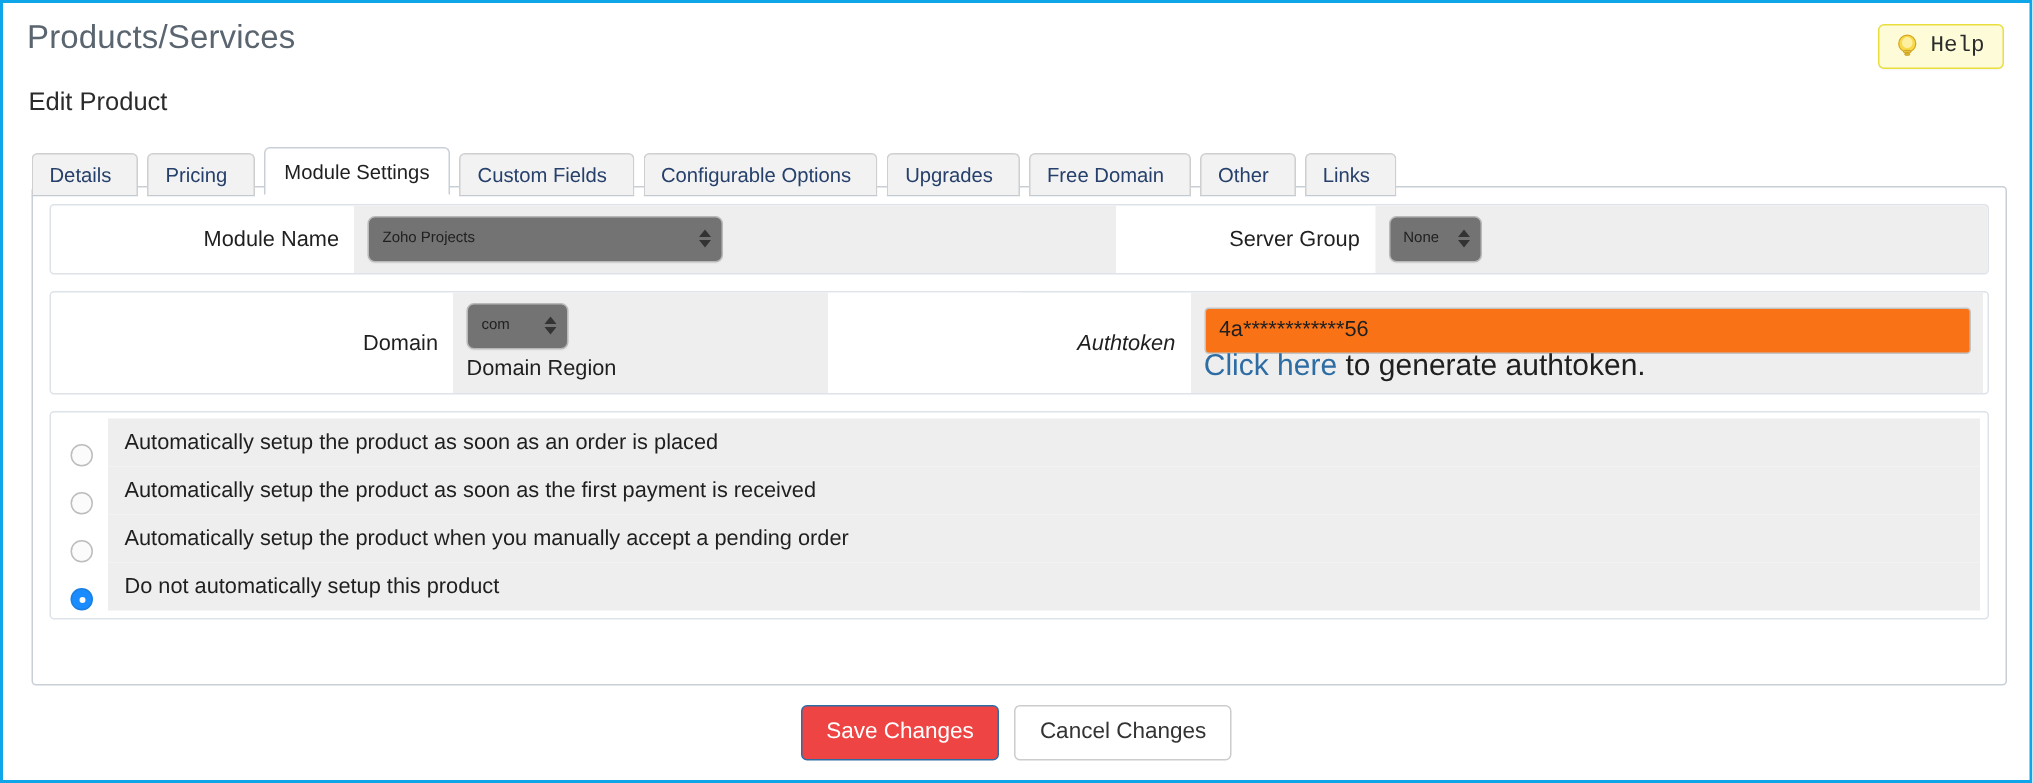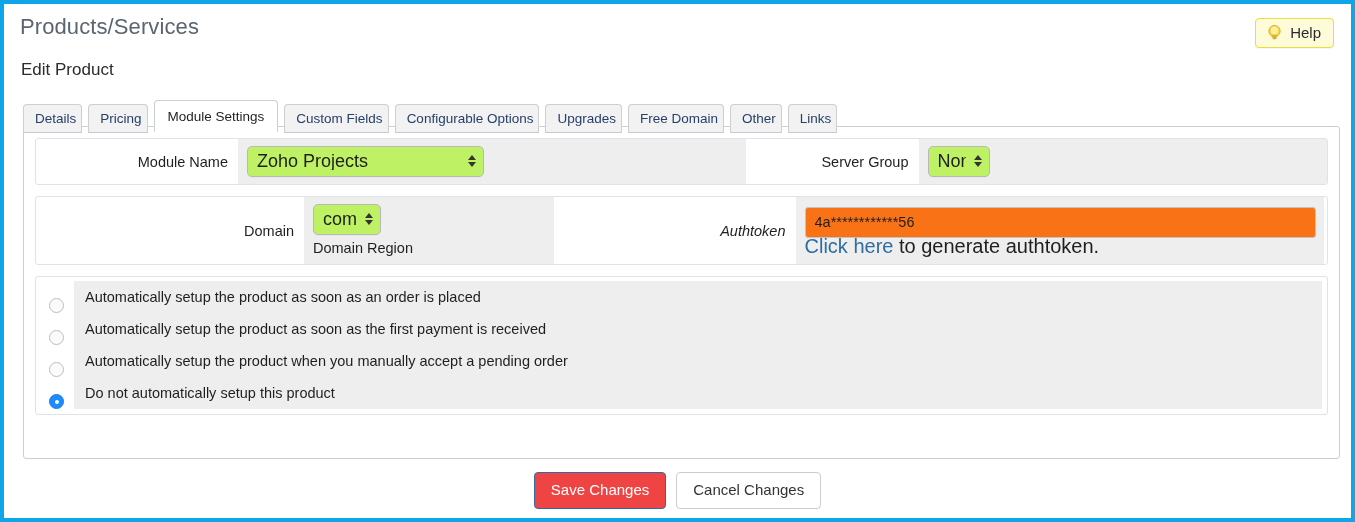--- a/index.html
+++ b/index.html
@@ -10,21 +10,21 @@
   body {
     width: 1355px; height: 522px;
     font-family: "Liberation Sans", sans-serif;
     color: #333333;
     overflow: hidden;
   }
   .page {
     position: relative;
     width: 1355px; height: 522px;
     background: #ffffff;
-    border: 4px solid #0ea5e9;
+    border: 2px solid #0ea5e9;
     padding: 0;
   }
 
   
   .page-title {
     position: absolute;
     left: 16px; top: 10px;
     font-size: 22px;
     font-weight: 400;
     color: #5a6570;
@@ -44,20 +44,21 @@
     box-shadow: 0 1px 0 rgba(0,0,0,0.03);
   }
   .help-button .bulb {
     width: 17px; height: 17px;
     display: block;
     flex: 0 0 auto;
   }
   .help-button .help-label {
     font-size: 15px;
     color: #2b2b2b;
+    font-family: Liberation Mono, monospace;
   }
 
   .subtitle {
     position: absolute;
     left: 17px; top: 56px;
     font-size: 17px;
     color: #2b2b2b;
   }
 
   
@@ -67,21 +68,21 @@
     display: flex;
     align-items: flex-end;
     gap: 6px;
     z-index: 3;
   }
   .tab {
     background: #f2f2f2;
     border: 1px solid #cfcfcf;
     border-bottom: 1px solid #c2c9d1;
     border-radius: 4px 4px 0 0;
-    padding: 5px 5px 5px 11px;
+    padding: 5px 17px 5px 11px;
     font-size: 13.5px;
     color: #26406b;
     cursor: pointer;
     line-height: 17px;
     position: relative;
     top: 1px;
   }
   .tab.active {
     background: #ffffff;
     border-color: #c8cfd6;
@@ -152,24 +153,24 @@
   .ctl-w-250 { max-width: 250px; flex: 0 0 250px; }
   .ctl-w-528 { max-width: 528px; flex: 0 0 528px; }
 
   .filler { flex: 1 1 auto; background: #ffffff; }
 
   
   .select {
     display: inline-flex;
     align-items: center;
     justify-content: space-between;
-    background: #bef264;
+    background: #737373;
     border: 1px solid #b9b9b9;
     border-radius: 5px;
-    font-size: 18px;
+    font-size: 10px;
     color: #1f1f1f;
     padding: 5px 7px 6px 9px;
     cursor: pointer;
     box-shadow: 0 1px 1px rgba(0,0,0,0.03);
     line-height: 18px;
   }
   .select.wide { width: 237px; }
   .select.small { width: 68px; }
   .select.tiny { width: 62px; }
   .select .sel-val { white-space: nowrap; overflow: hidden; }

